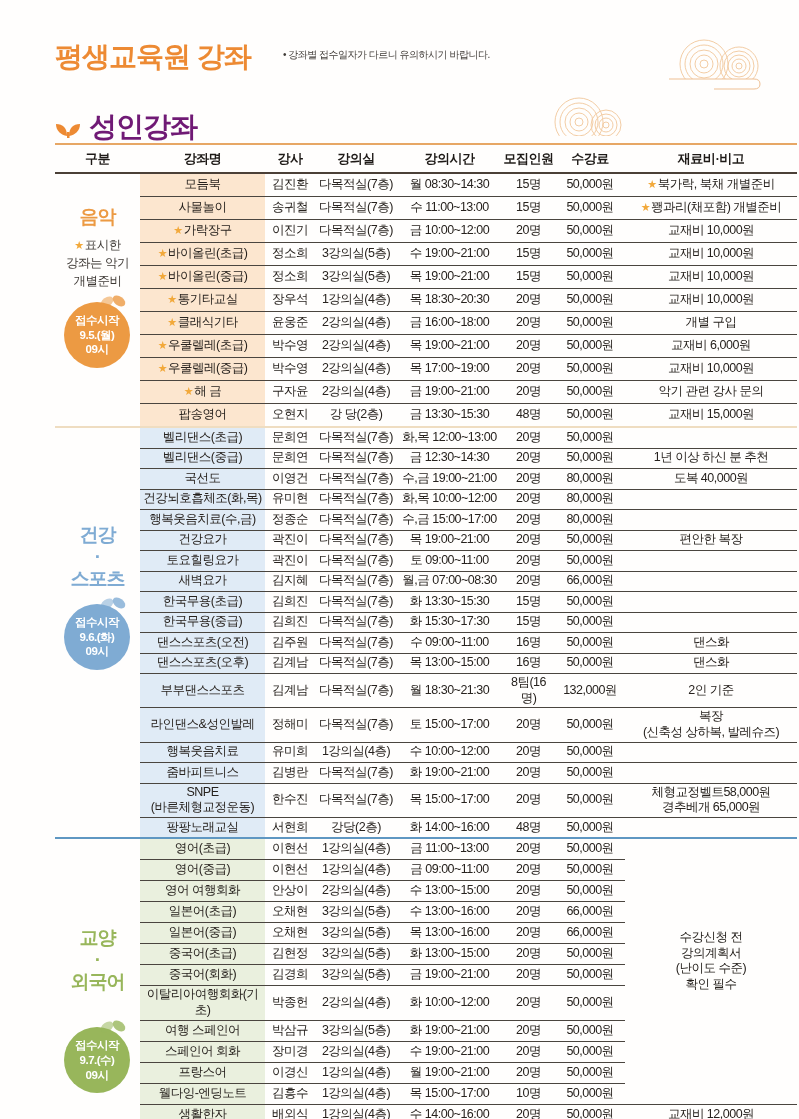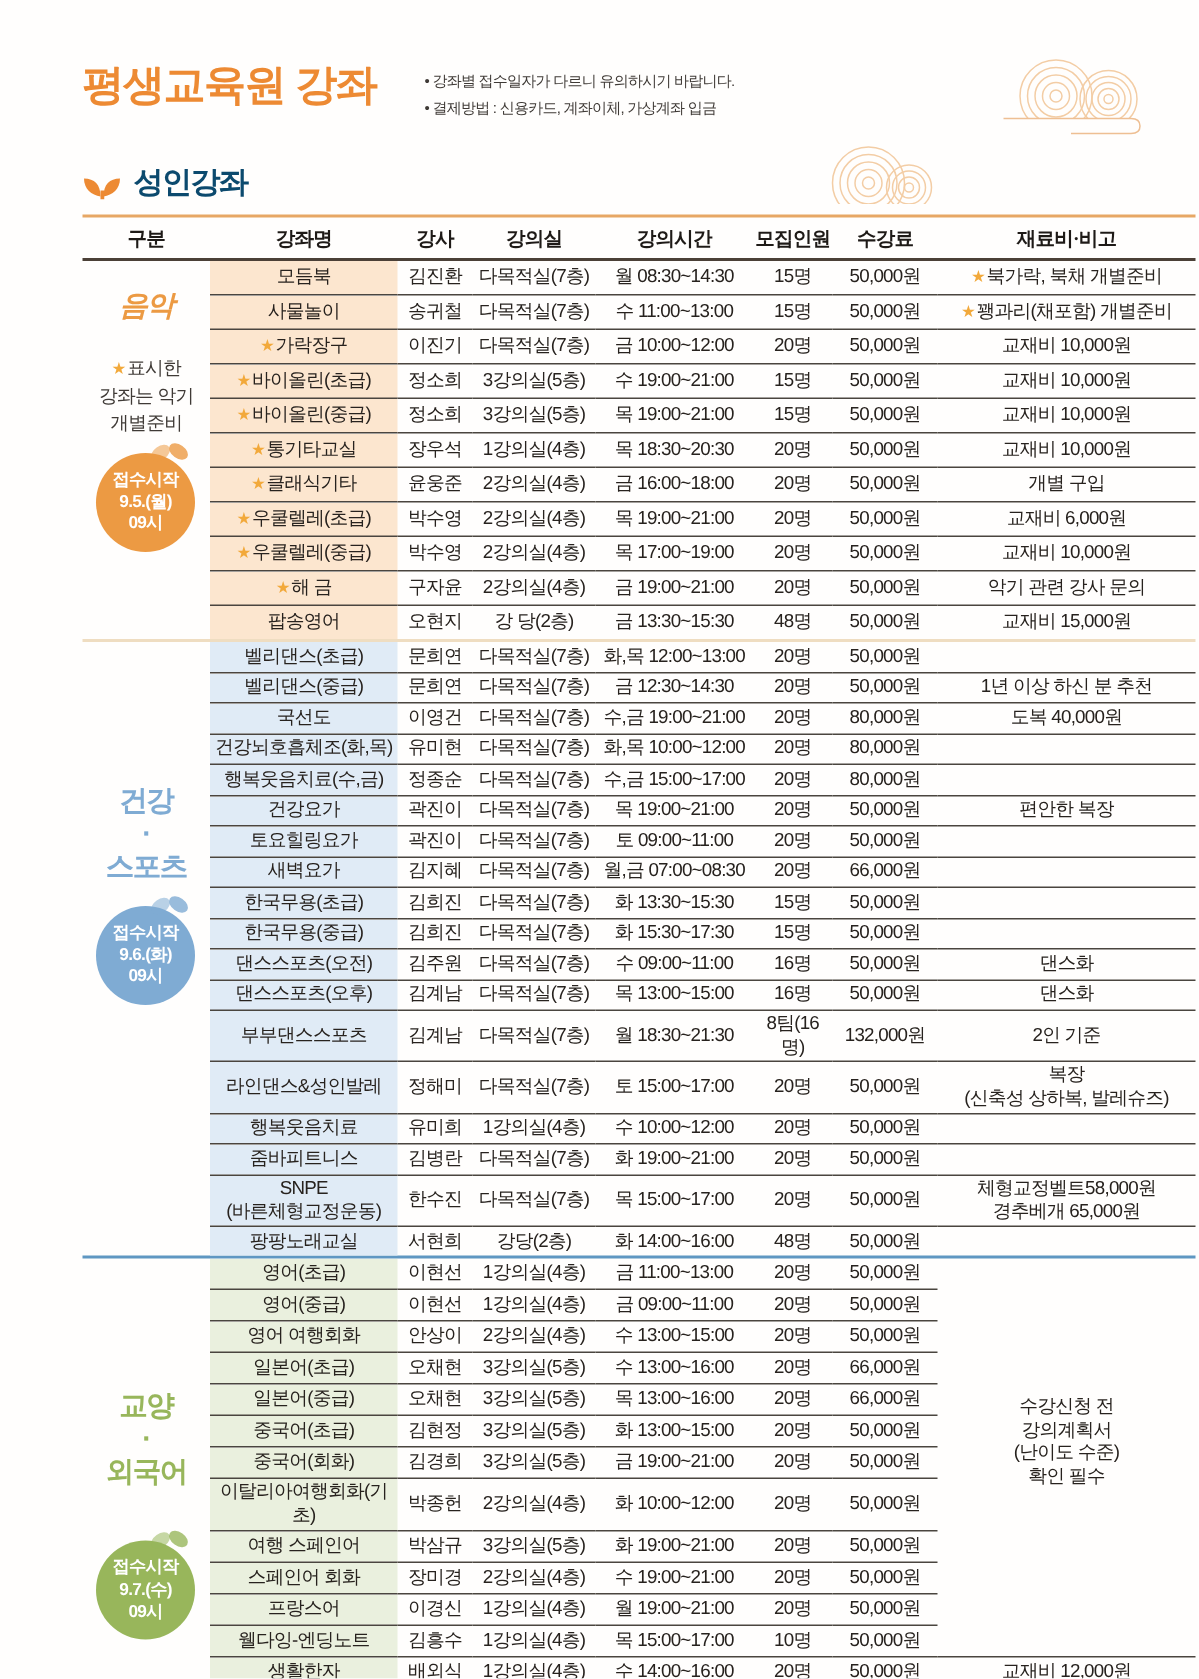--- a/index.html
+++ b/index.html
@@ -21,21 +21,21 @@
   .doc-notes li{
     font-size:10px;color:#3f3a36;line-height:1.75;letter-spacing:-0.5px;
   }
   .doc-notes li:before{content:"• ";color:#3f3a36;}
   .cloud-deco{position:absolute;pointer-events:none;}
   .cloud-a{right:10px;top:22px;}
   .cloud-b{right:165px;top:80px;}
   
   .section-heading{
     position:absolute;left:55px;top:108px;
-    font-size:20px;font-weight:bold;color:#0c4a6e;letter-spacing:-1px;
+    font-size:28px;font-weight:bold;color:#701a75;letter-spacing:-1px;
     display:flex;align-items:center;gap:8px;
   }
   
   .table-area{position:absolute;left:55px;top:143px;width:742px;}
   .thead{
     display:flex;
     border-top:2px solid #e7a765;
     border-bottom:2px solid #4b4037;
     font-size:13px;font-weight:bold;color:#1e1a17;
     padding:5px 0 4px 0;letter-spacing:-0.5px;
@@ -63,21 +63,21 @@
     letter-spacing:-0.5px;white-space:pre-line;
   }
   .badge{
     position:absolute;left:9px;width:66px;height:66px;border-radius:50%;
     background:var(--accent);color:#fff;
     display:flex;flex-direction:column;align-items:center;justify-content:center;
     font-size:11.5px;font-weight:bold;line-height:1.3;letter-spacing:-0.5px;
     text-align:center;
   }
   .badge .leaves{position:absolute;top:-11px;right:2px;}
-  .sec-music .side-label{top:20px;font-style:italic;}
+  .sec-music .side-label{top:32px;}
   .sec-music .side-note{top:62px;}
   .sec-music .badge{top:128px;}
   .sec-health .side-label{top:96px;}
   .sec-health .badge{top:176px;}
   .sec-liberal .side-label{top:88px;}
   .sec-liberal .badge{top:188px;}
   table.courses{border-collapse:collapse;table-layout:fixed;width:657px;}
   table.courses td{
     font-size:12.5px;letter-spacing:-0.5px;color:#27221e;
     text-align:center;vertical-align:middle;
@@ -95,21 +95,20 @@
 </style>
 </head>
 <body>
 
 <div class="page">
 
   <div class="doc-header">
     <h1 class="doc-title">평생교육원 강좌</h1>
     <ul class="doc-notes">
       <li>강좌별 접수일자가 다르니 유의하시기 바랍니다.</li>
-      <li>결제방법 : 신용카드, 계좌이체, 가상계좌 입금</li>
     </ul>
   </div>
 
   <svg class="cloud-deco cloud-a" width="130" height="75" viewBox="0 0 130 75">
     <g fill="none" stroke="#f3cda5" stroke-width="1">
       <g>
         <circle cx="45" cy="42" r="4"></circle>
           <circle cx="45" cy="42" r="9"></circle>
           <circle cx="45" cy="42" r="14"></circle>
           <circle cx="45" cy="42" r="19"></circle>

